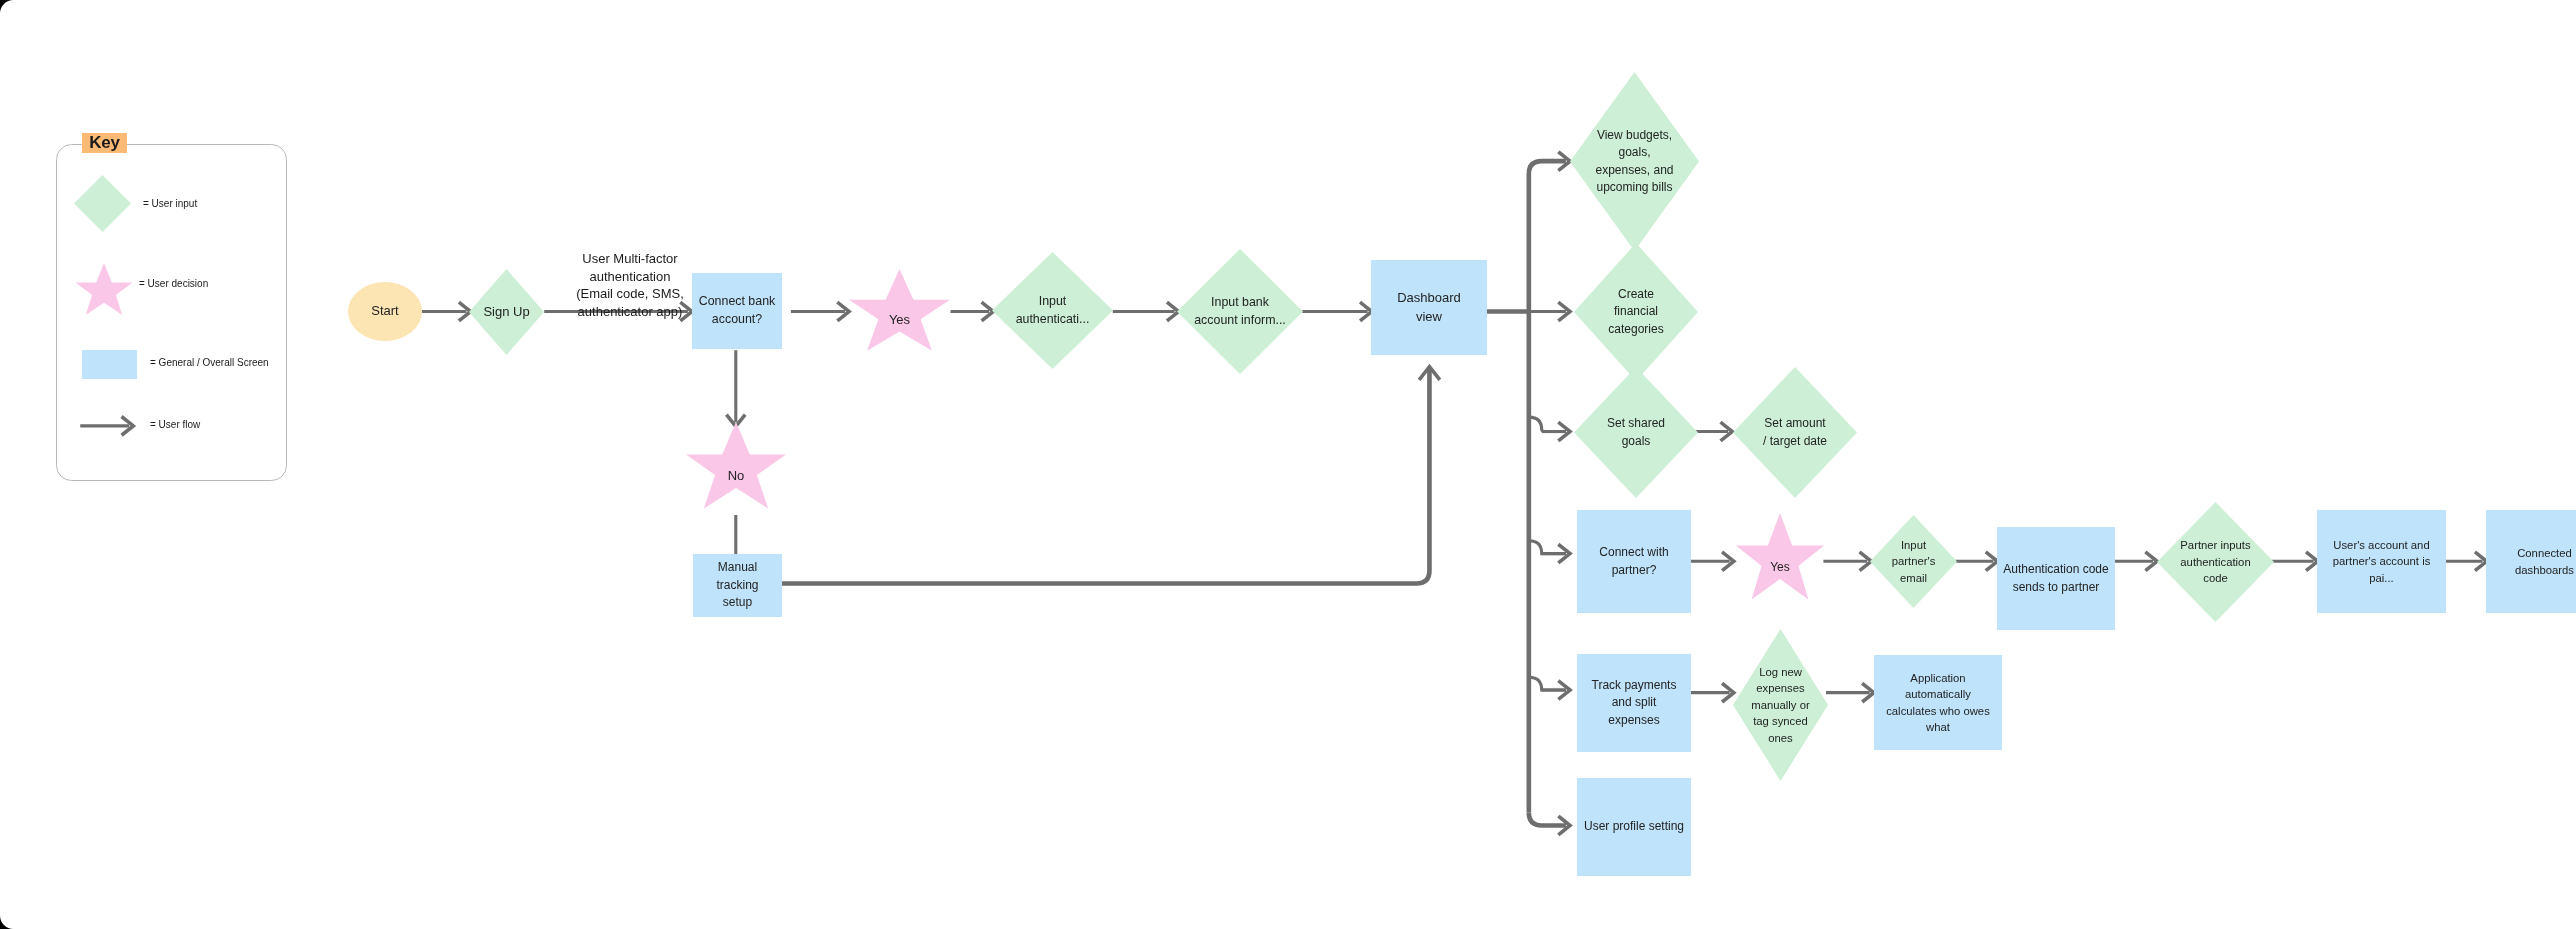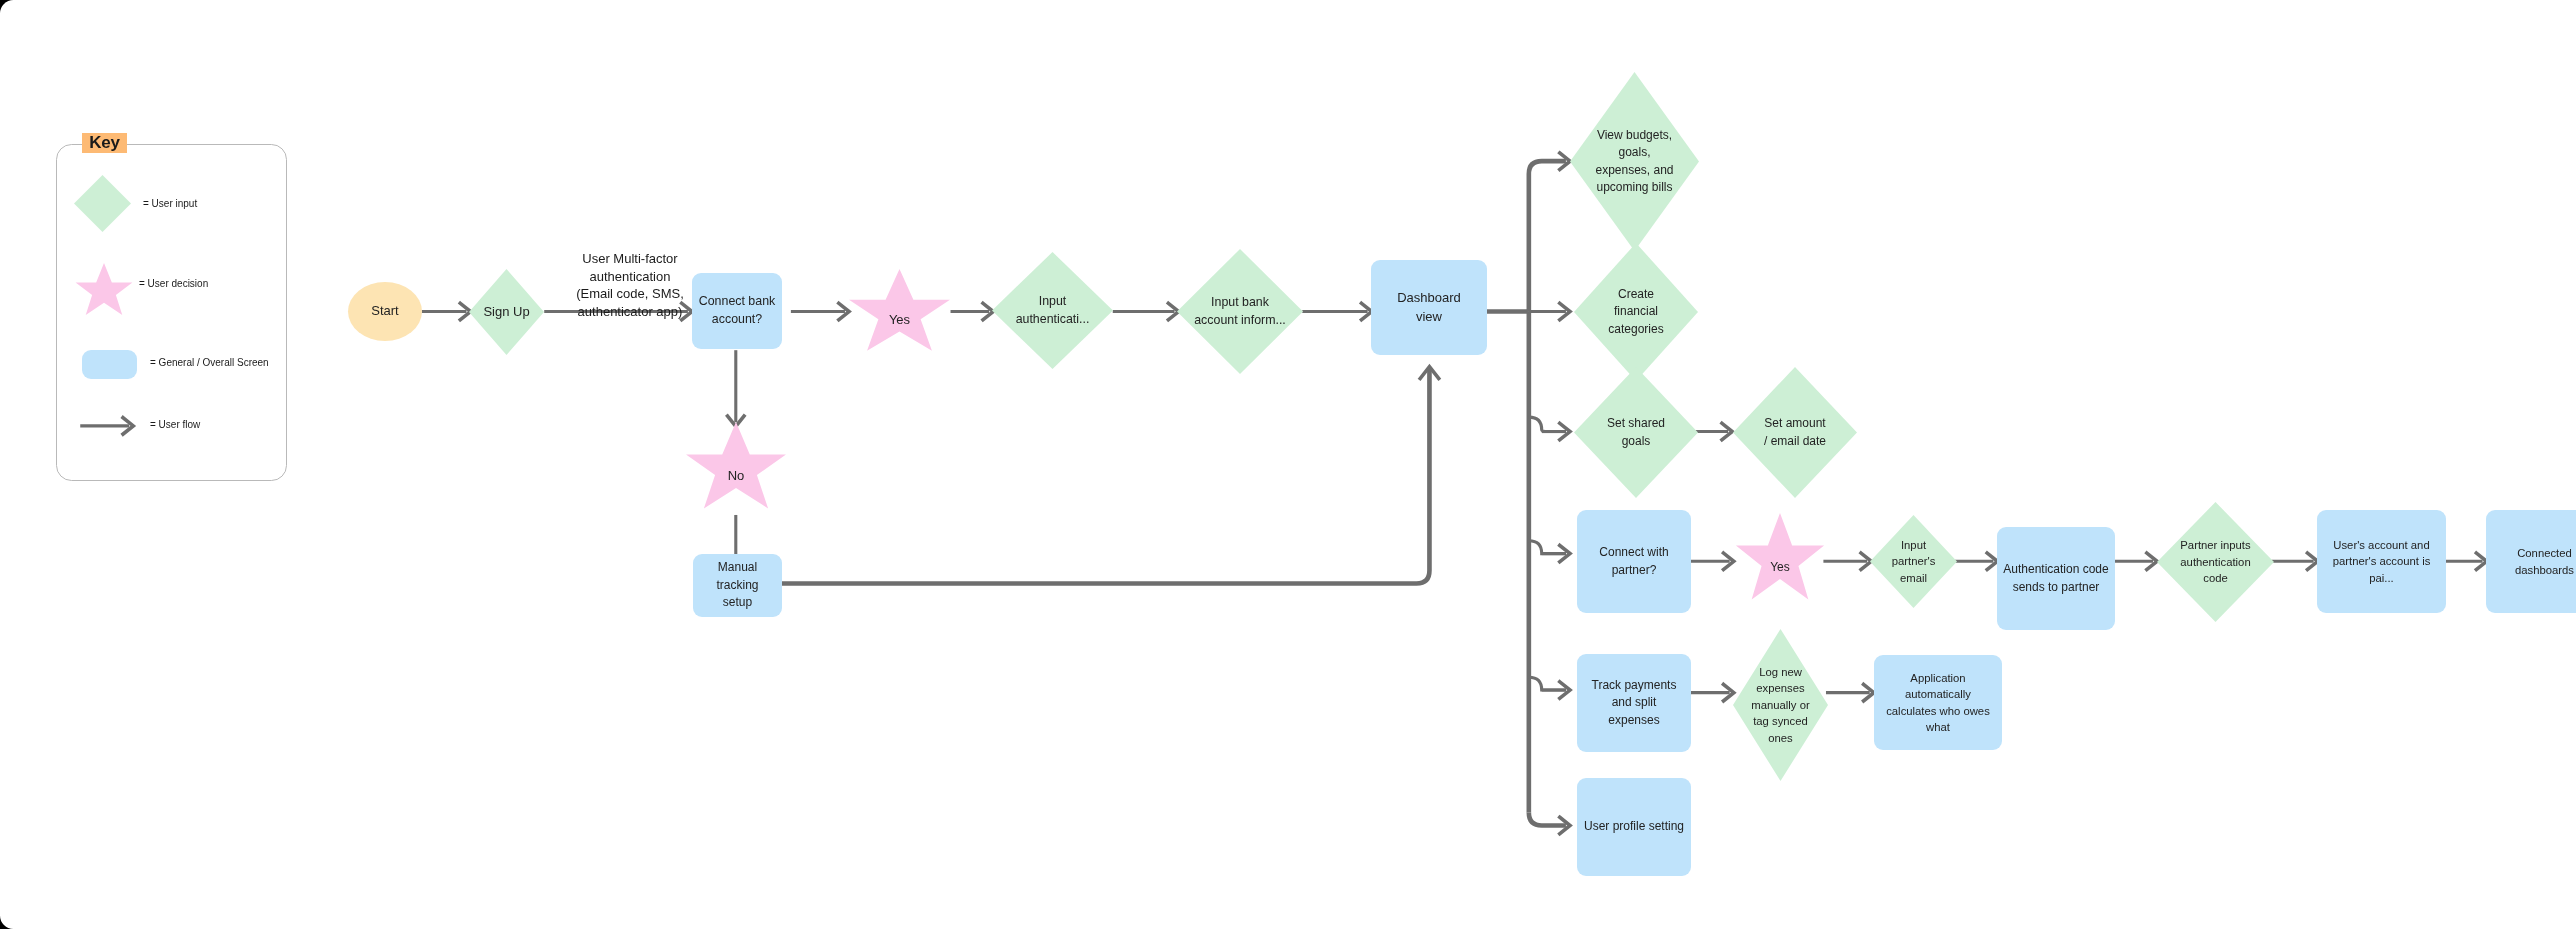--- a/index.html
+++ b/index.html
@@ -13,21 +13,21 @@
   #key-title{position:absolute;left:82px;top:133px;background:#fdba74;
              padding:0 7.2px;font-size:17px;font-weight:700;color:#1a1a1a;
              letter-spacing:-0.2px;}
   .key-label{position:absolute;font-size:10px;color:#1b1b1b;white-space:nowrap;}
 
   
   .node{position:absolute;display:flex;align-items:center;justify-content:center;
         text-align:center;color:#232323;line-height:1.45;box-sizing:border-box;}
   .node span{display:block;padding:0 3.1px;}
 
-  .rect{background:#bfe3fb;border-radius:9px;}
+  .rect{background:#bfe3fb;border-radius:0;}
   .ellipse{background:#fde4b3;border-radius:50%;}
   .diamond{background:#cdefd5;clip-path:polygon(50% 0,100% 50%,50% 100%,0 50%);}
   .star{background:#fbc7e8;
         clip-path:polygon(50% 0%,63.5% 35%,99% 35%,70.5% 57%,81.5% 93%,
                           50% 71%,18.5% 93%,29.5% 57%,1% 35%,36.5% 35%);}
 
   
   .svg-layer{position:absolute;left:0;top:0;width:2914px;height:929px;
              pointer-events:none;}
   .edge{fill:none;stroke:#6e6e6e;stroke-width:6;}
@@ -197,21 +197,21 @@
 categories</span>
   </div>
 
   <div class="node diamond" style="left:1574px;top:367px;width:124px;height:131px;font-size:12px;white-space:pre-line;">
     <span>Set shared
 goals</span>
   </div>
 
   <div class="node diamond" style="left:1733px;top:367px;width:124px;height:131px;font-size:12px;white-space:pre-line;">
     <span>Set amount
-/ email date</span>
+/ target date</span>
   </div>
 
   <div class="node rect" style="left:1577px;top:510px;width:114px;height:103px;font-size:12px;">
     <span>Connect with partner?</span>
   </div>
 
   <div class="node star" style="left:1735px;top:513px;width:90px;height:93px;font-size:12px;">
     <span style="margin-top:16.5px;">Yes</span>
   </div>
 

